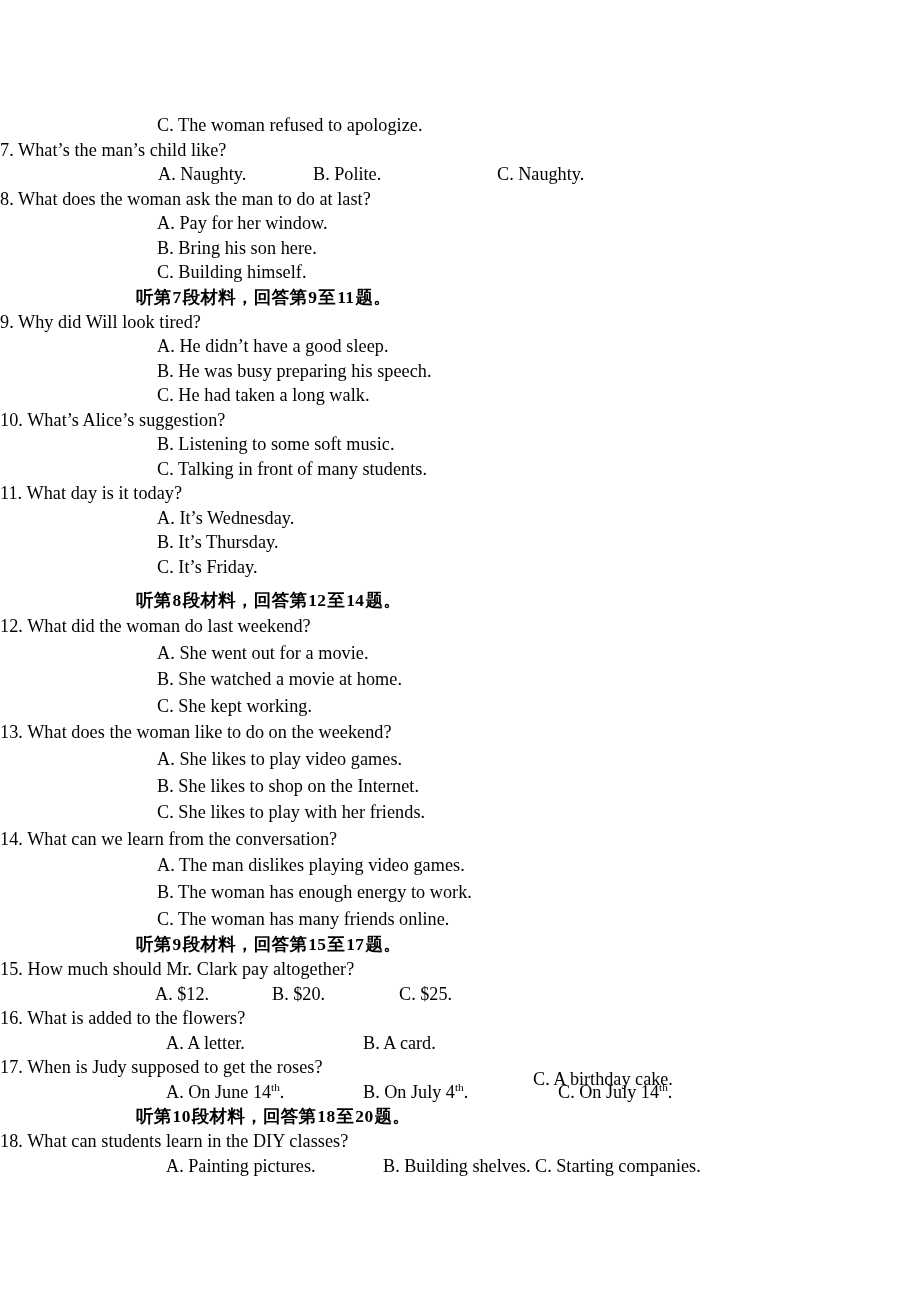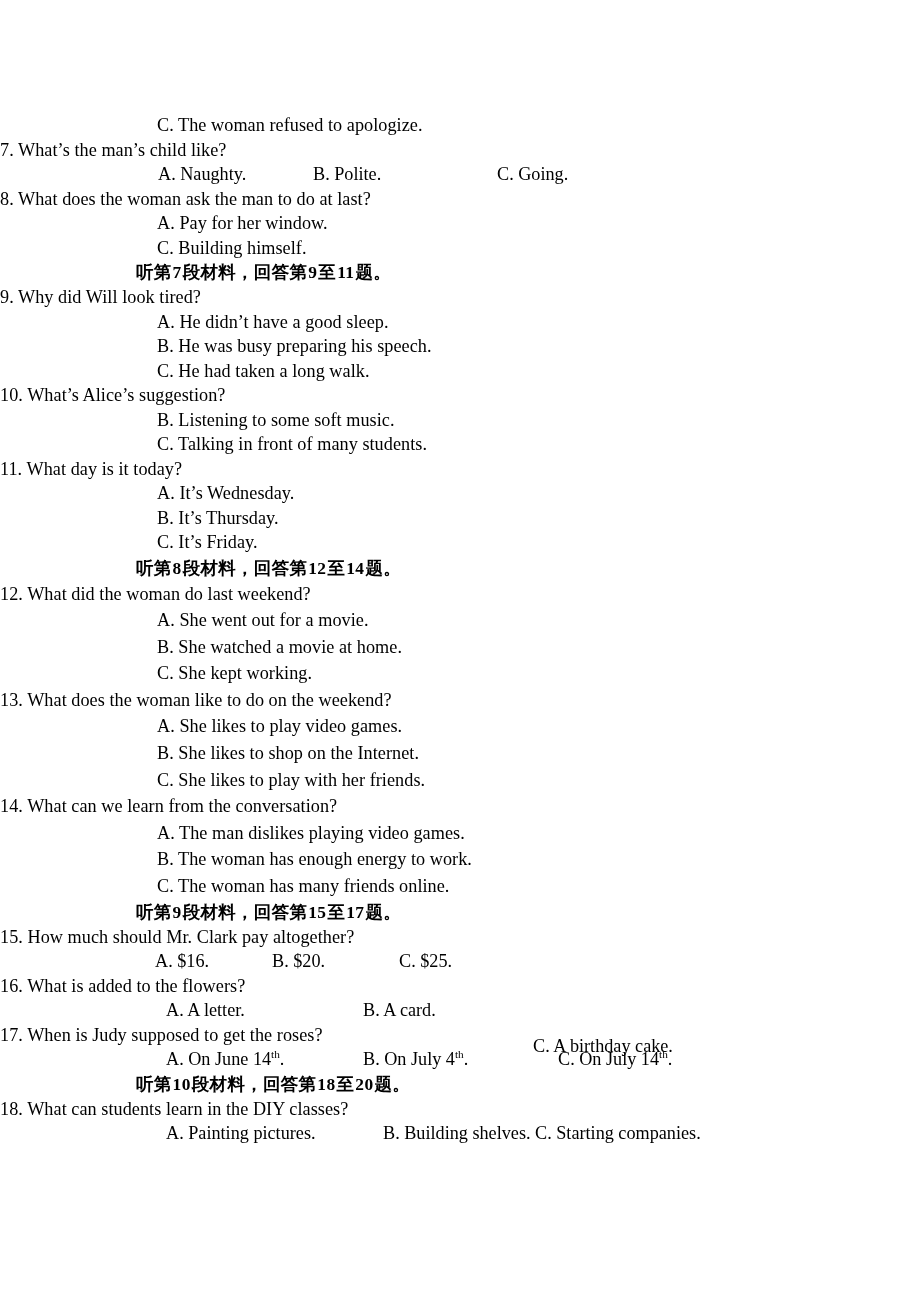--- a/index.html
+++ b/index.html
@@ -88,46 +88,47 @@
 
 <div class="page">
   <div class="content">
 
     <div class="line opt">C. The woman refused to apologize.</div>
 
     <div class="line q">7. What’s the man’s child like?</div>
     <div class="optrow">
       <span style="left:158px;">A. Naughty.</span>
       <span style="left:302px;margin-left:11px;">B. Polite.</span>
-      <span style="left:497px;">C. Going.</span>
+      <span style="left:497px;">C. Naughty.</span>
     </div>
 
     <div class="line q">8. What does the woman ask the man to do at last?</div>
     <div class="line opt">A. Pay for her window.</div>
+    <div class="line opt">B. Bring his son here.</div>
     <div class="line opt">C. Building himself.</div>
 
     <div class="line cn cn-head" style="height:25px; line-height:25px;">
       <span>听第</span><span class="num">7</span><span>段材料，回答第</span><span class="num">9</span><span>至</span><span class="num">11</span><span>题。</span>
     </div>
 
     <div class="line q">9. Why did Will look tired?</div>
     <div class="line opt">A. He didn’t have a good sleep.</div>
     <div class="line opt">B. He was busy preparing his speech.</div>
     <div class="line opt">C. He had taken a long walk.</div>
 
     <div class="line q">10. What’s Alice’s suggestion?</div>
     <div class="line opt">B. Listening to some soft music.</div>
     <div class="line opt">C. Talking in front of many students.</div>
 
     <div class="line q">11. What day is it today?</div>
     <div class="line opt">A. It’s Wednesday.</div>
     <div class="line opt">B. It’s Thursday.</div>
     <div class="line opt">C. It’s Friday.</div>
 
-    <div class="line cn cn-head" style="height:26px; line-height:26px;">
+    <div class="line cn cn-head" style="height:26px; line-height:26px;margin-top:8px;">
       <span>听第</span><span class="num">8</span><span>段材料，回答第</span><span class="num">12</span><span>至</span><span class="num">14</span><span>题。</span>
     </div>
 
     <div class="line loose q">12. What did the woman do last weekend?</div>
     <div class="line loose opt">A. She went out for a movie.</div>
     <div class="line loose opt">B. She watched a movie at home.</div>
     <div class="line loose opt">C. She kept working.</div>
 
     <div class="line loose q">13. What does the woman like to do on the weekend?</div>
     <div class="line loose opt">A. She likes to play video games.</div>
@@ -138,21 +139,21 @@
     <div class="line loose opt">A. The man dislikes playing video games.</div>
     <div class="line loose opt">B. The woman has enough energy to work.</div>
     <div class="line loose opt">C. The woman has many friends online.</div>
 
     <div class="line cn cn-head" style="height:25px; line-height:25px;">
       <span>听第</span><span class="num">9</span><span>段材料，回答第</span><span class="num">15</span><span>至</span><span class="num">17</span><span>题。</span>
     </div>
 
     <div class="line q">15. How much should Mr. Clark pay altogether?</div>
     <div class="optrow">
-      <span style="left:155px;">A. $16.</span>
+      <span style="left:155px;">A. $12.</span>
       <span style="left:272px;">B. $20.</span>
       <span style="left:399px;">C. $25.</span>
     </div>
 
     <div class="line q">16. What is added to the flowers?</div>
     <div class="optrow">
       <span style="left:166px;">A. A letter.</span>
       <span style="left:363px;text-align:right;">B. A card.</span>
       <span style="left:533px;margin-top:36px;">C. A birthday cake.</span>
     </div>

